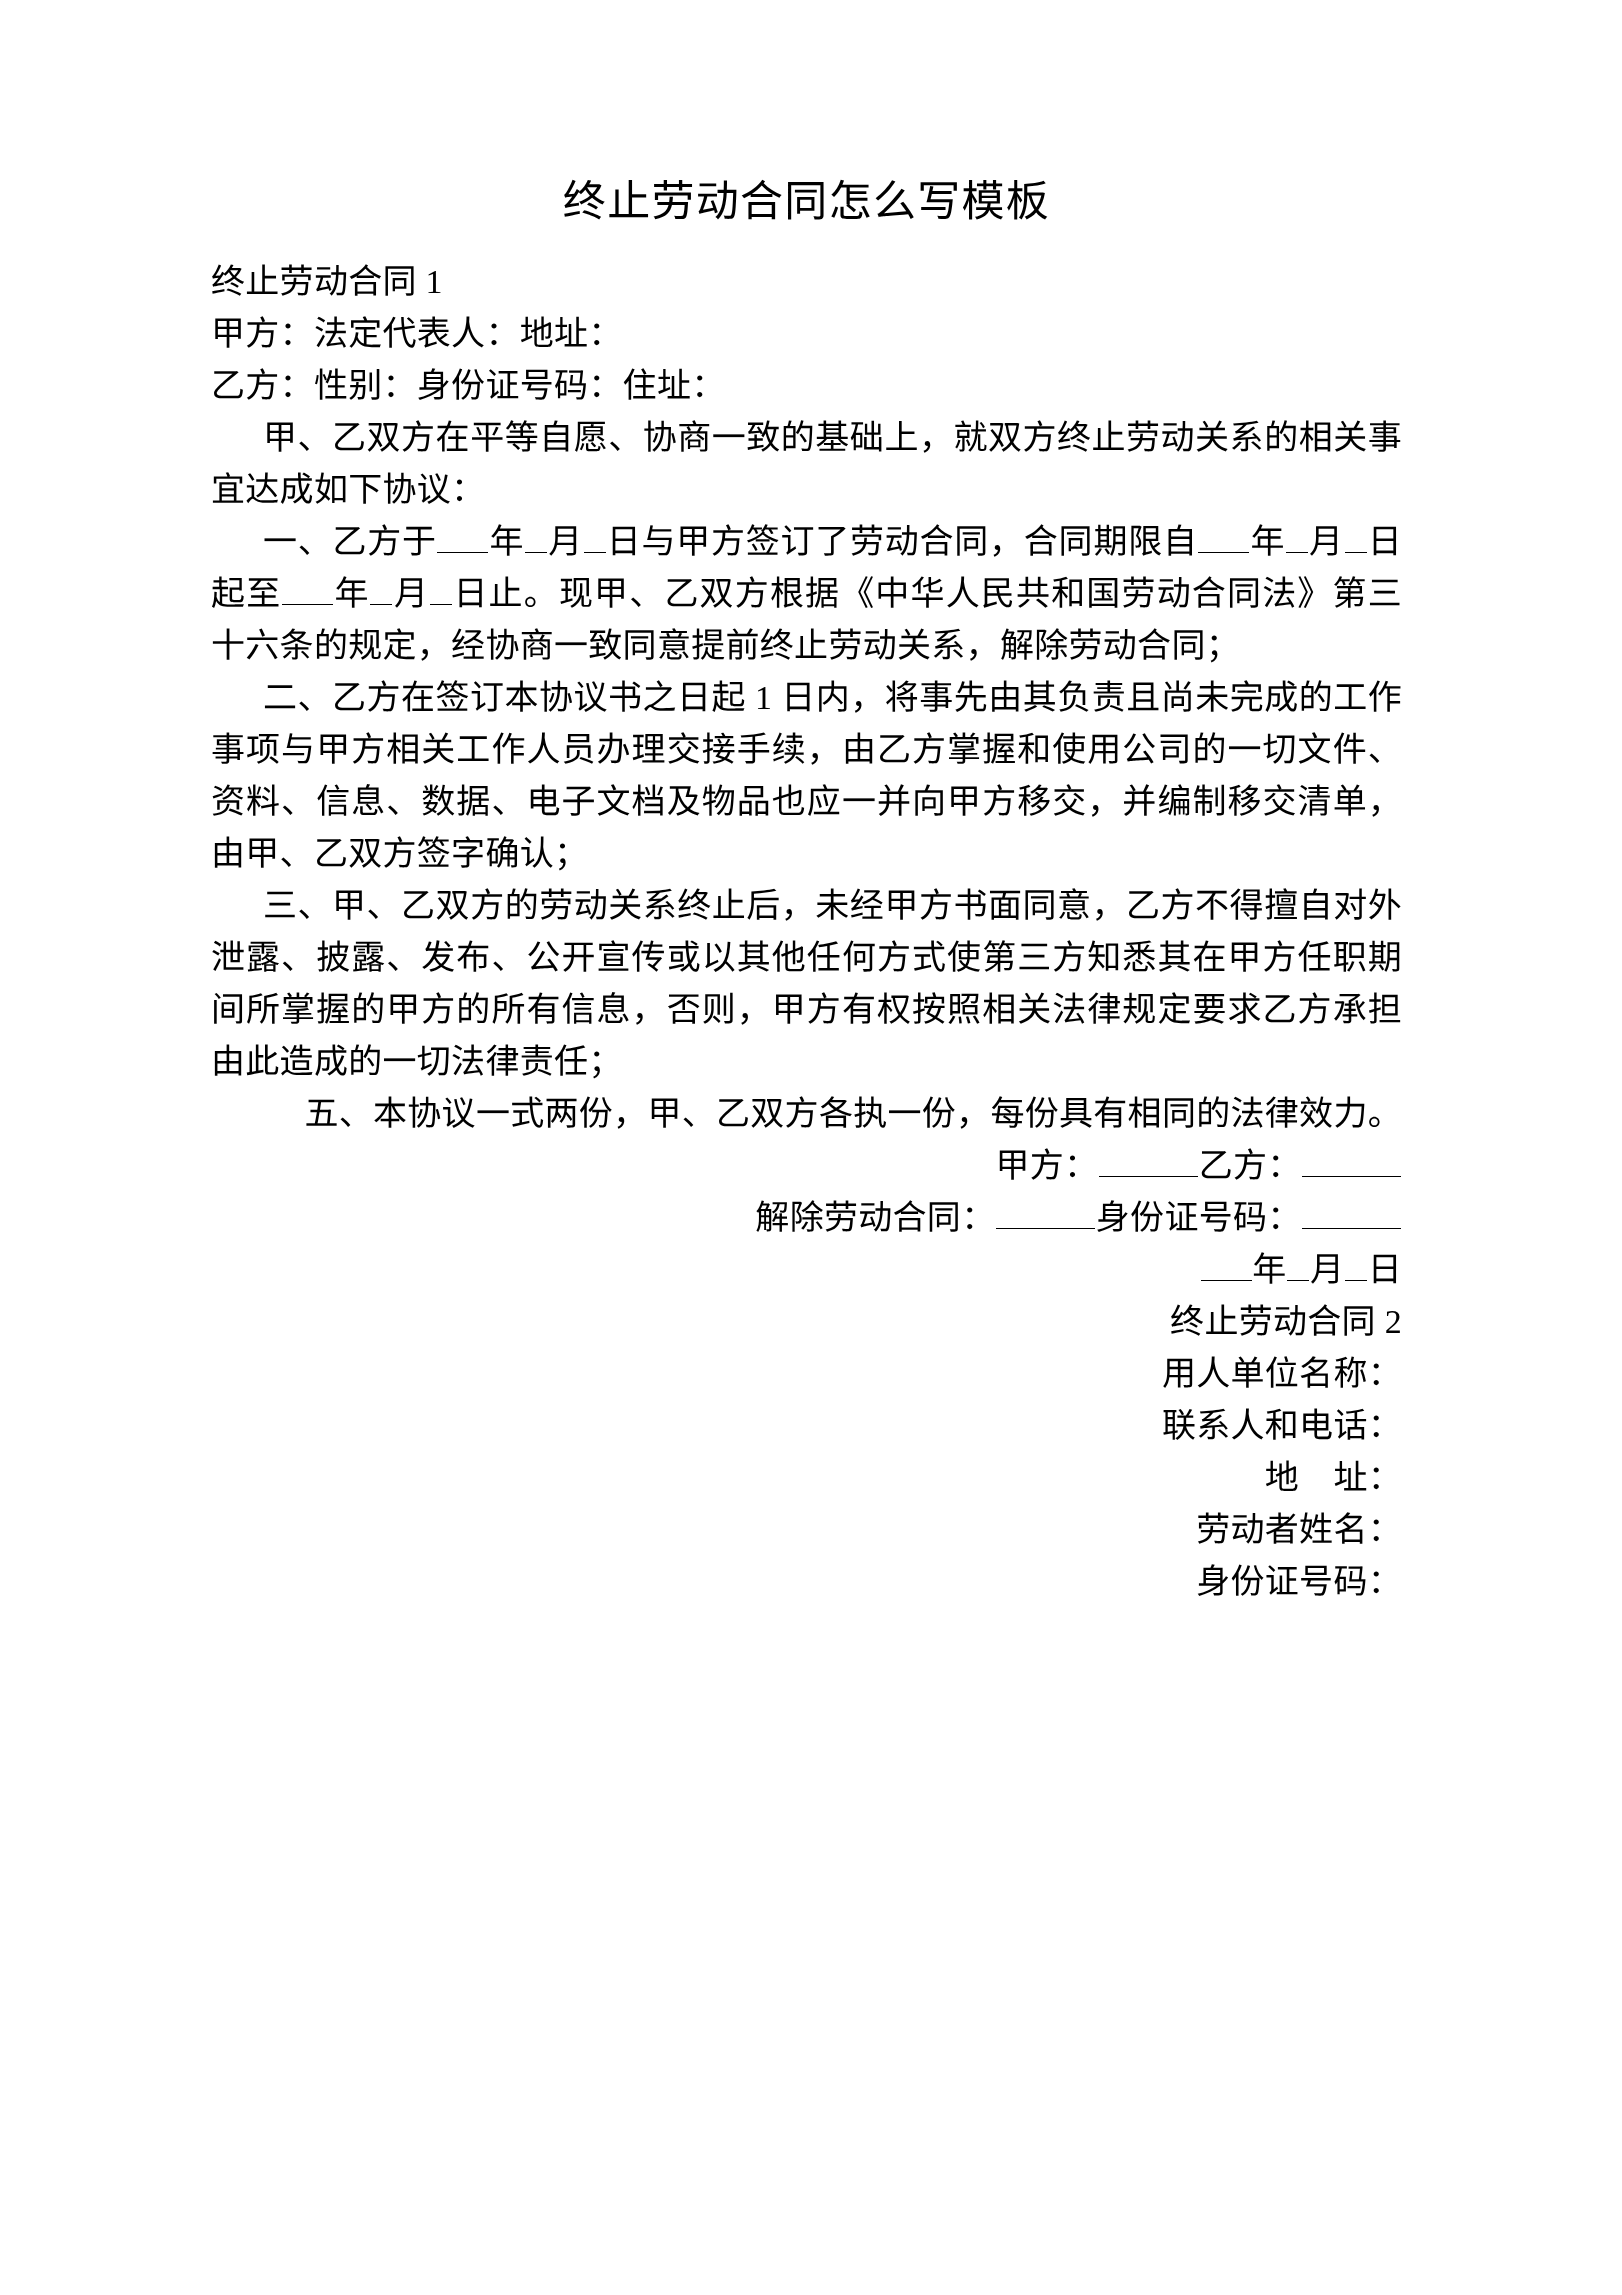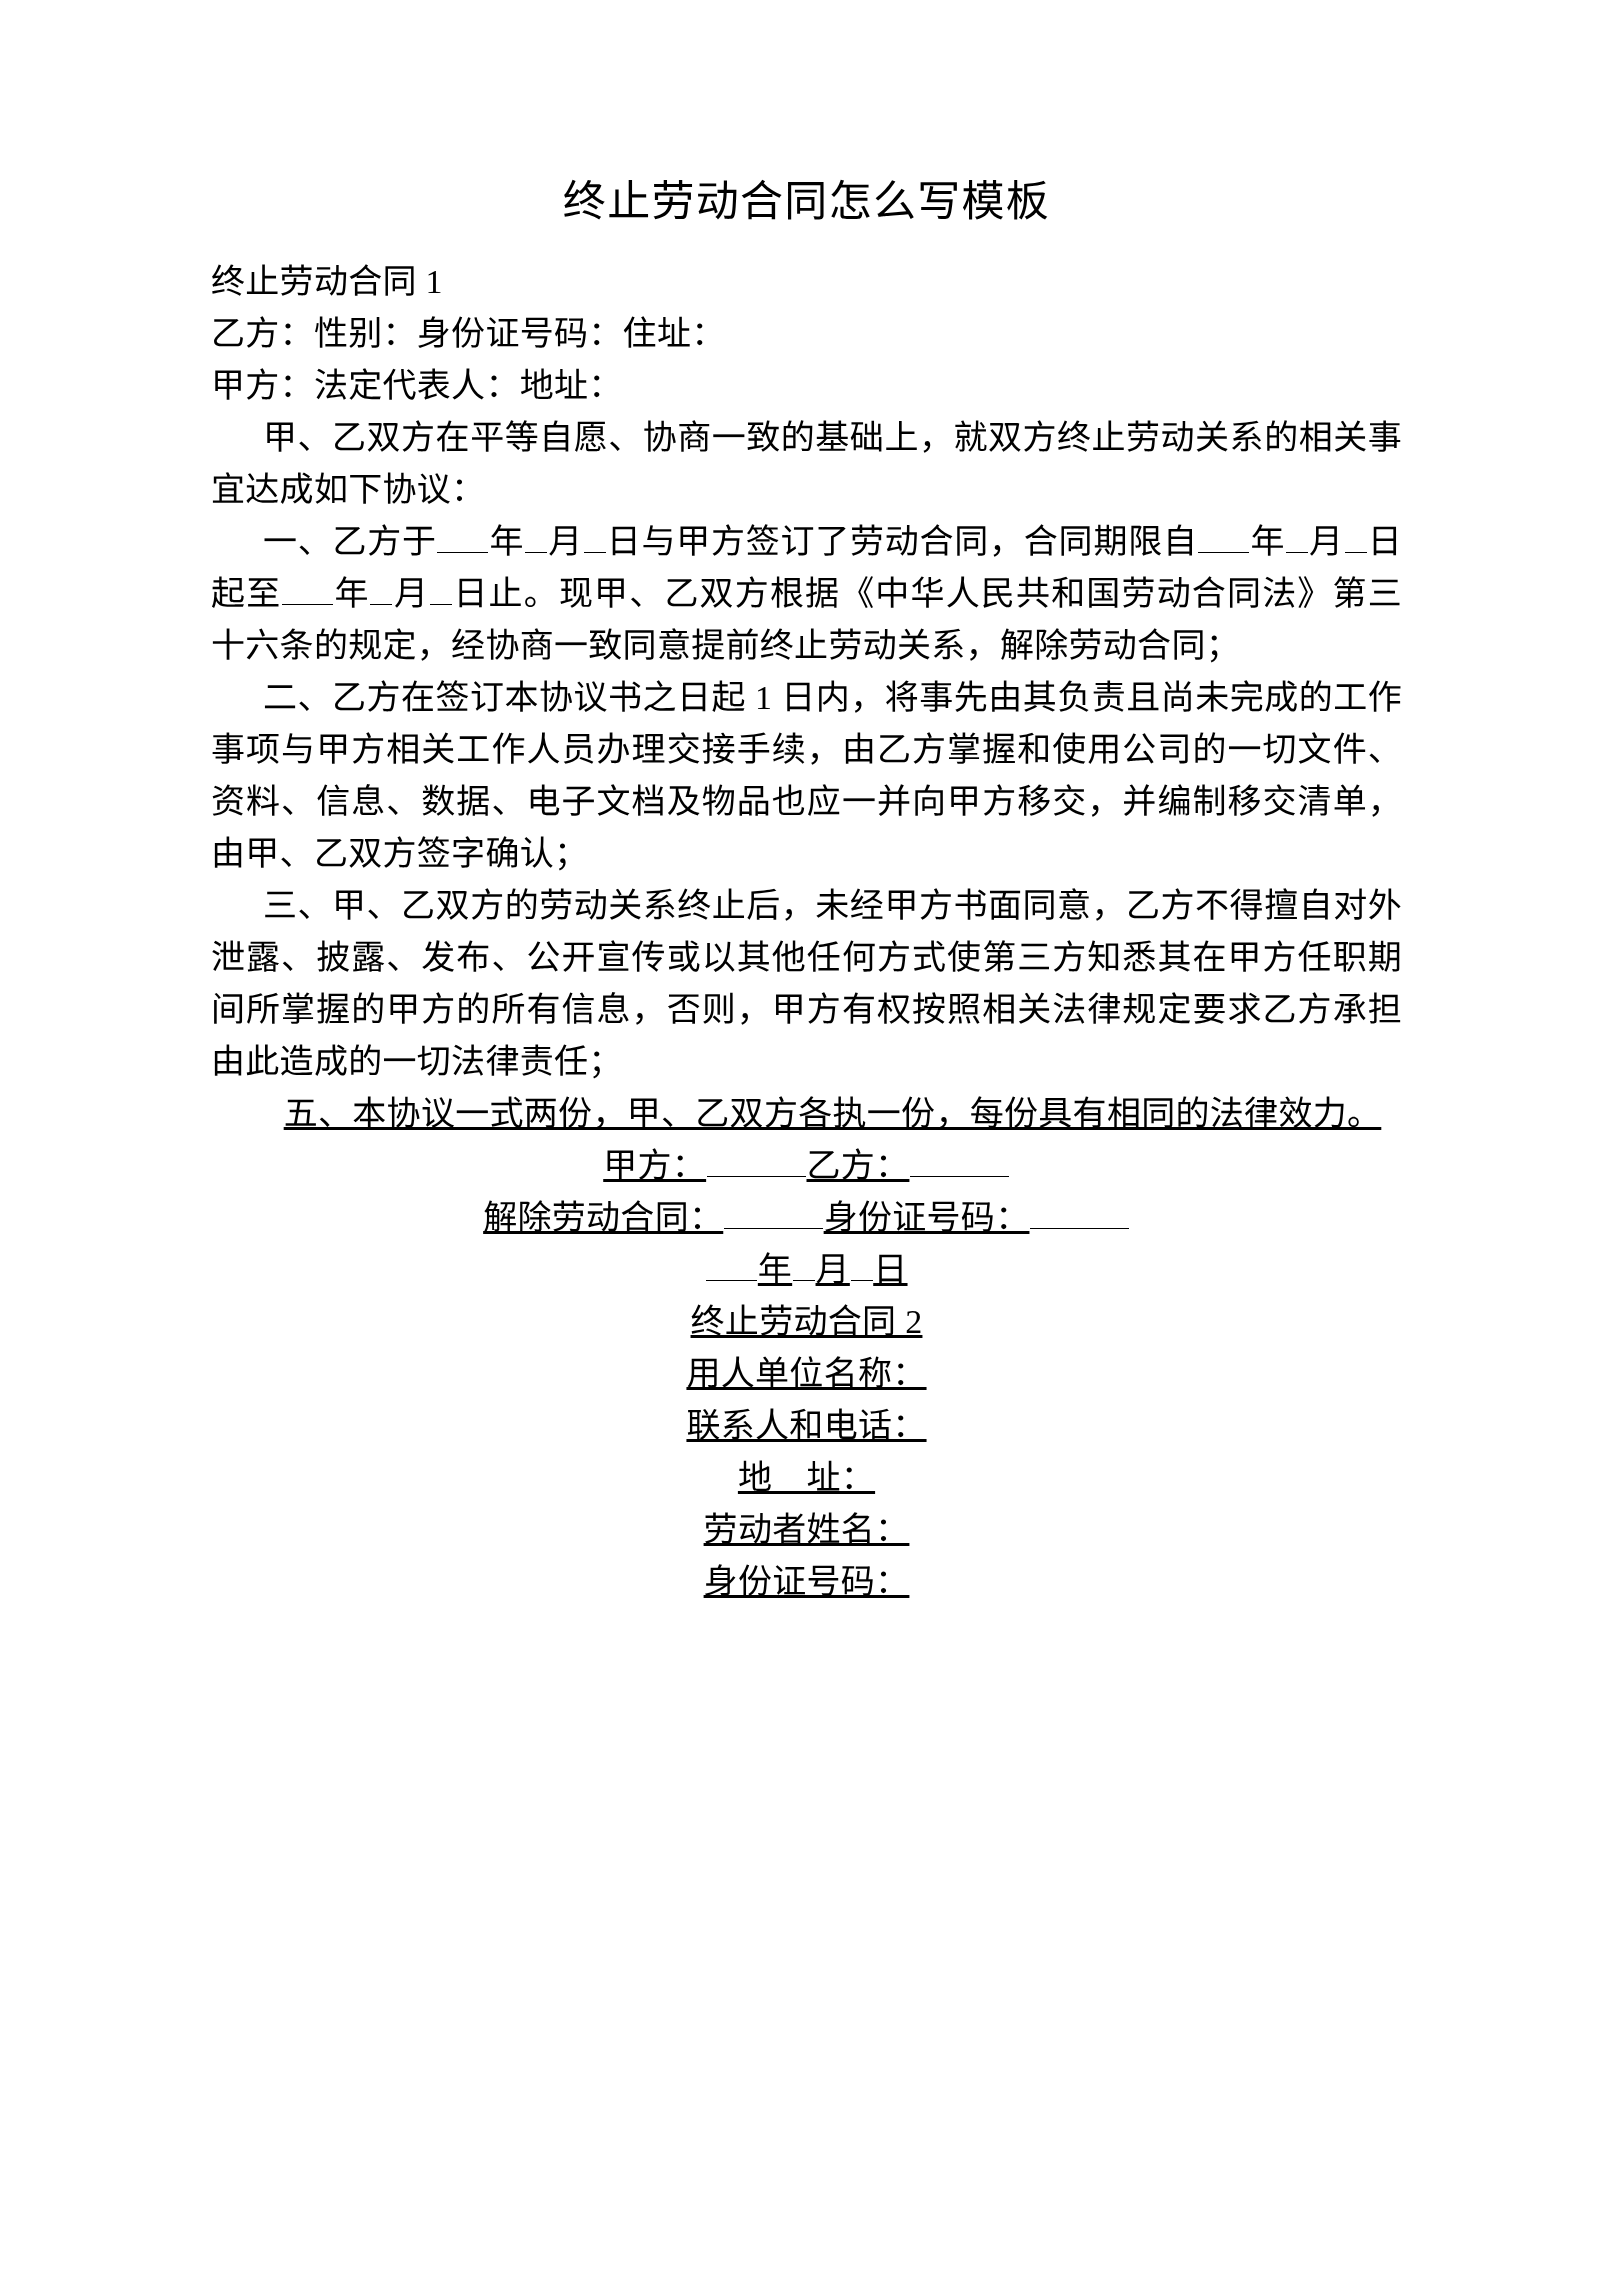--- a/index.html
+++ b/index.html
@@ -52,22 +52,21 @@
     letter-spacing: 0.3px;
     word-break: break-all;
   }
   .para.first-body {
     margin-top: 27.5px;
   }
   .indent {
     text-indent: 52px;
   }
   .tight {
-    text-align: center;
-    text-decoration: underline;
+    text-align: right;
   }
 
   
   .blank {
     display: inline-block;
     border-bottom: 1.3px solid #000;
     vertical-align: baseline;
     height: 26px;
     margin: 0 0.7px;
   }
@@ -78,23 +77,23 @@
 </head>
 <body>
 
 <div class="page">
   <div class="content">
 
     <h1 class="doc-title">终止劳动合同怎么写模板</h1>
 
     <p class="para first-body">终止劳动合同 1</p>
 
+    <p class="para">甲方：法定代表人：地址：</p>
+
     <p class="para">乙方：性别：身份证号码：住址：</p>
-
-    <p class="para">甲方：法定代表人：地址：</p>
 
     <p class="para indent">甲、乙双方在平等自愿、协商一致的基础上，就双方终止劳动关系的相关事宜达成如下协议：</p>
 
     <p class="para indent"><span>一、乙方于</span><span class="blank w-lg"></span><span>年</span><span class="blank w-sm"></span><span>月</span><span class="blank w-sm"></span><span>日与甲方签订了劳动合同，合同期限自</span><span class="blank w-lg"></span><span>年</span><span class="blank w-sm"></span><span>月</span><span class="blank w-sm"></span><span>日起至</span><span class="blank w-lg"></span><span>年</span><span class="blank w-sm"></span><span>月</span><span class="blank w-sm"></span><span>日止。现甲、乙双方根据《中华人民共和国劳动合同法》第三十六条的规定，经协商一致同意提前终止劳动关系，解除劳动合同；</span></p>
 
     <p class="para indent">二、乙方在签订本协议书之日起 1 日内，将事先由其负责且尚未完成的工作事项与甲方相关工作人员办理交接手续，由乙方掌握和使用公司的一切文件、资料、信息、数据、电子文档及物品也应一并向甲方移交，并编制移交清单，由甲、乙双方签字确认；</p>
 
     <p class="para indent">三、甲、乙双方的劳动关系终止后，未经甲方书面同意，乙方不得擅自对外泄露、披露、发布、公开宣传或以其他任何方式使第三方知悉其在甲方任职期间所掌握的甲方的所有信息，否则，甲方有权按照相关法律规定要求乙方承担由此造成的一切法律责任；</p>
 
 

